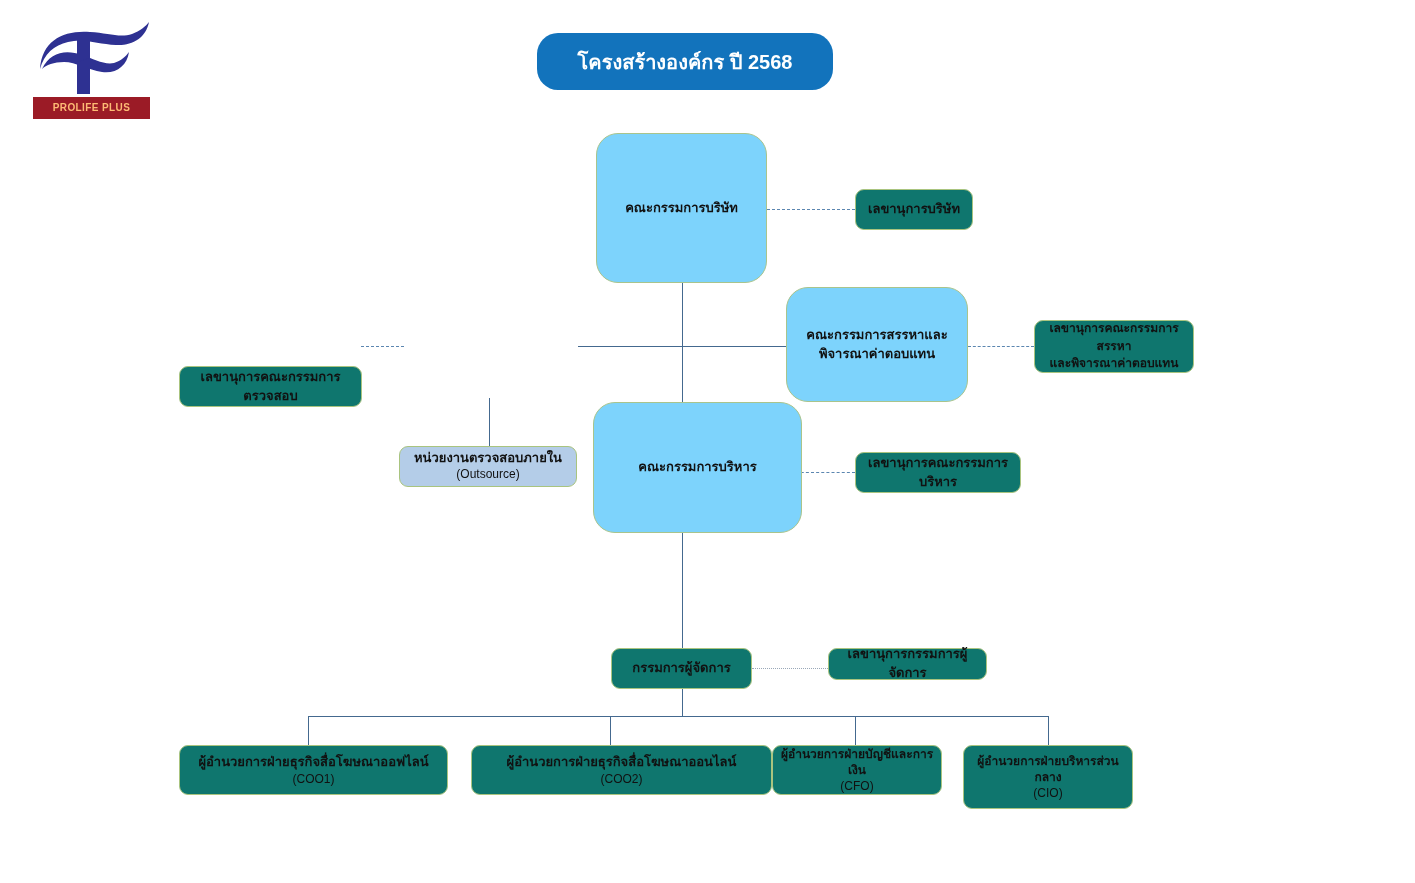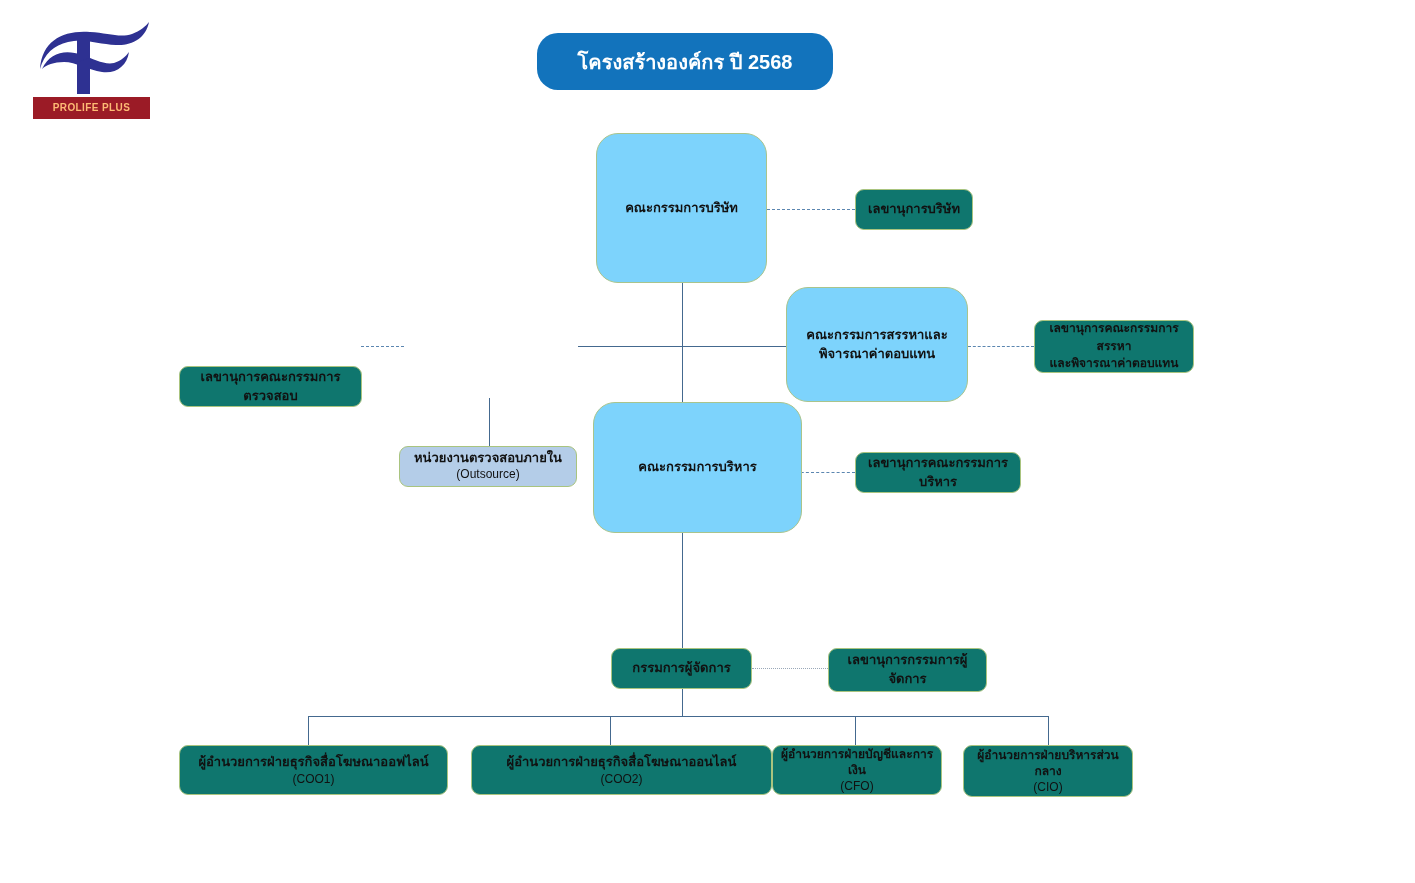--- a/index.html
+++ b/index.html
@@ -199,37 +199,37 @@
   </div>
 
   <div class="node cream" style="left:855px; top:452px; width:166px; height:41px;">
     <span>เลขานุการคณะกรรมการบริหาร</span>
   </div>
 
   <div class="node cream" style="left:611px; top:648px; width:141px; height:41px;">
     <span>กรรมการผู้จัดการ</span>
   </div>
 
-  <div class="node cream" style="left:828px; top:648px; width:159px; height:44px;">
+  <div class="node cream" style="left:828px; top:648px; width:159px; height:32px;">
     <span>เลขานุการกรรมการผู้จัดการ</span>
   </div>
 
   <div class="node cream" style="left:179px; top:745px; width:269px; height:50px; flex-direction:column; line-height:1.35;">
     <span>ผู้อำนวยการฝ่ายธุรกิจสื่อโฆษณาออฟไลน์</span>
     <span class="sub">(COO1)</span>
   </div>
 
   <div class="node cream" style="left:471px; top:745px; width:301px; height:50px; flex-direction:column; line-height:1.35;">
     <span>ผู้อำนวยการฝ่ายธุรกิจสื่อโฆษณาออนไลน์</span>
     <span class="sub">(COO2)</span>
   </div>
 
   <div class="node cream" style="left:772px; top:745px; width:170px; height:50px; flex-direction:column; line-height:1.35; font-size:12px;">
     <span>ผู้อำนวยการฝ่ายบัญชีและการเงิน</span>
     <span class="sub">(CFO)</span>
   </div>
 
-  <div class="node cream" style="left:963px; top:745px; width:170px; height:52px; flex-direction:column; line-height:1.35; font-size:12px;">
+  <div class="node cream" style="left:963px; top:745px; width:170px; height:64px; flex-direction:column; line-height:1.35; font-size:12px;">
     <span>ผู้อำนวยการฝ่ายบริหารส่วนกลาง</span>
     <span class="sub">(CIO)</span>
   </div>
 
 </div>
 
 </body></html>

